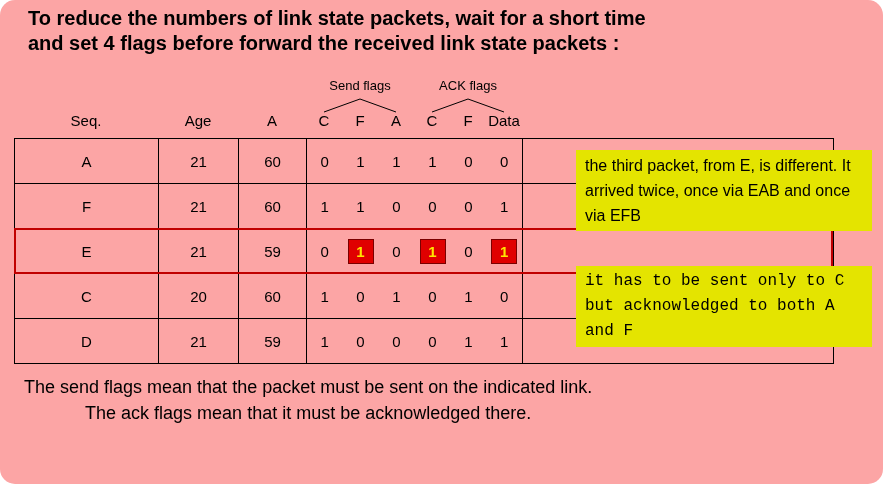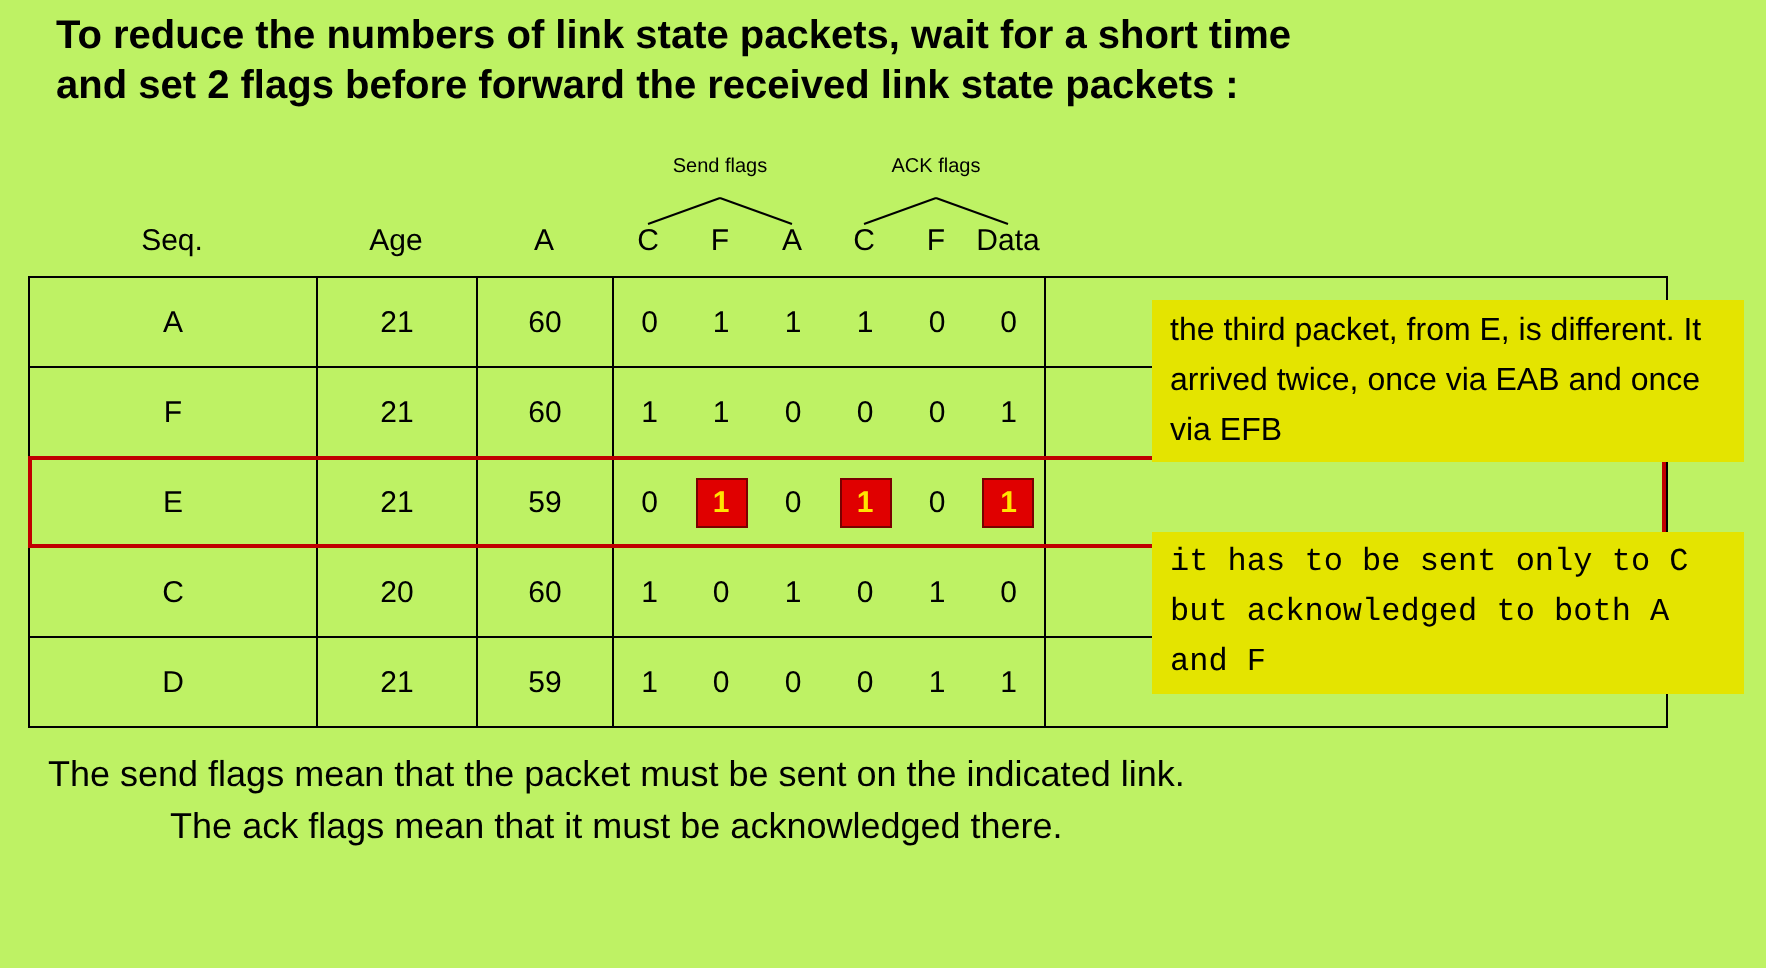--- a/index.html
+++ b/index.html
@@ -1,30 +1,31 @@
 <!DOCTYPE html>
 <html><head>
 <meta charset="utf-8">
 <style>
   html,body{margin:0;padding:0;background:#fff;}
   #slide{
     position:relative;
     width:883px;height:484px;
-    background:#bef264;
+    background:#fca5a5;
     font-family:"Liberation Sans", sans-serif;
     color:#000;
     overflow:hidden;
+    border-radius:15px;
   }
   .title{
     position:absolute;left:28px;top:6px;width:830px;
     font-size:20px;font-weight:bold;line-height:25px;
   }
   .group-label{
     position:absolute;top:78px;width:108px;
-    text-align:center;font-size:10px;
+    text-align:center;font-size:13px;
   }
   #send-label{left:306px;}
   #ack-label{left:414px;}
   .brace{position:absolute;top:97px;width:108px;height:16px;}
   #send-brace{left:306px;}
   #ack-brace{left:414px;}
   .col-headers{
     position:absolute;left:14px;top:112px;width:819px;
     display:grid;
     grid-template-columns:144px 80px 68px repeat(6,36px) 311px;
@@ -75,21 +76,21 @@
     font-size:22px;
   }
 </style>
 </head>
 <body>
 
 <div id="slide">
 
   <div class="title">
     <div>To reduce the numbers of link state packets, wait for a short time</div>
-    <div>and set 2 flags before forward the received link state packets :</div>
+    <div>and set 4 flags before forward the received link state packets :</div>
   </div>
 
   <div class="group-label" id="send-label">Send flags</div>
   <div class="group-label" id="ack-label">ACK flags</div>
 
   <svg class="brace" id="send-brace" viewBox="0 0 108 16">
     <line x1="54" y1="2" x2="18" y2="15" stroke="#000" stroke-width="1"></line>
     <line x1="54" y1="2" x2="90" y2="15" stroke="#000" stroke-width="1"></line>
   </svg>
   <svg class="brace" id="ack-brace" viewBox="0 0 108 16">

